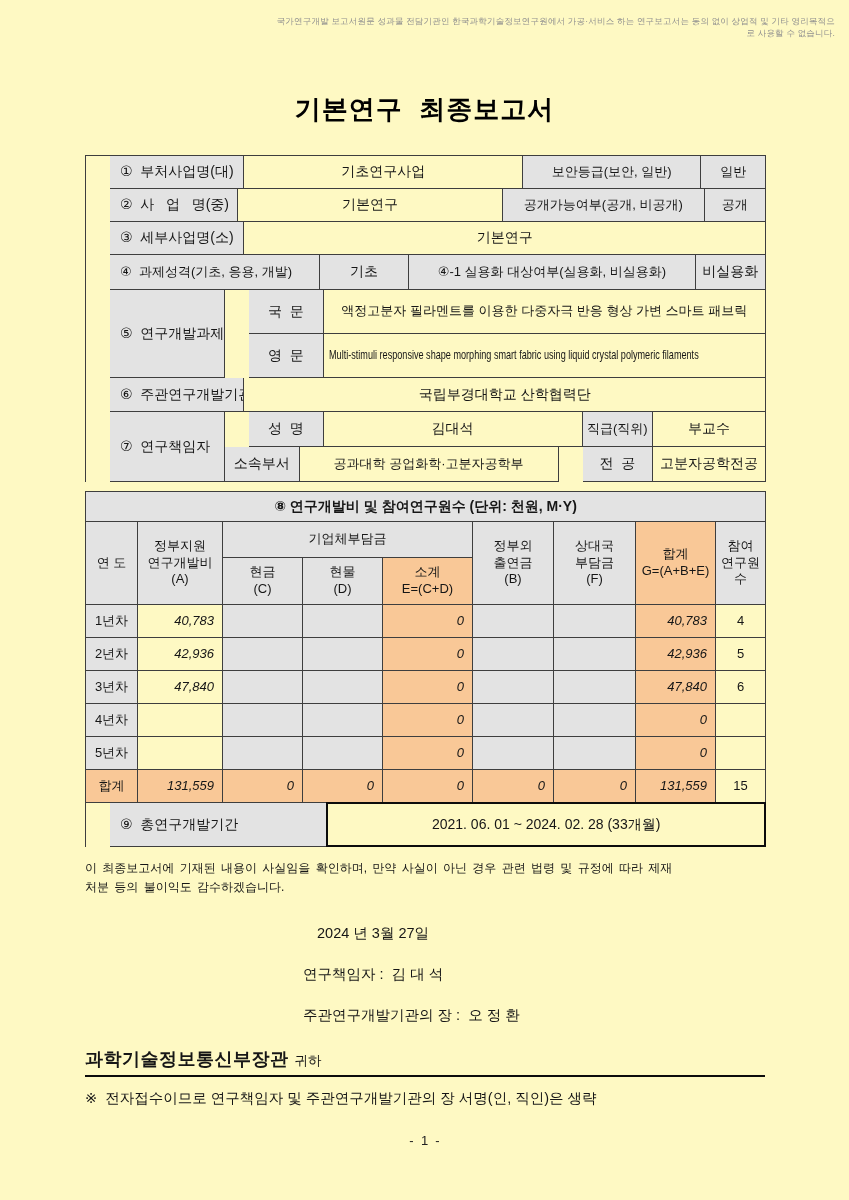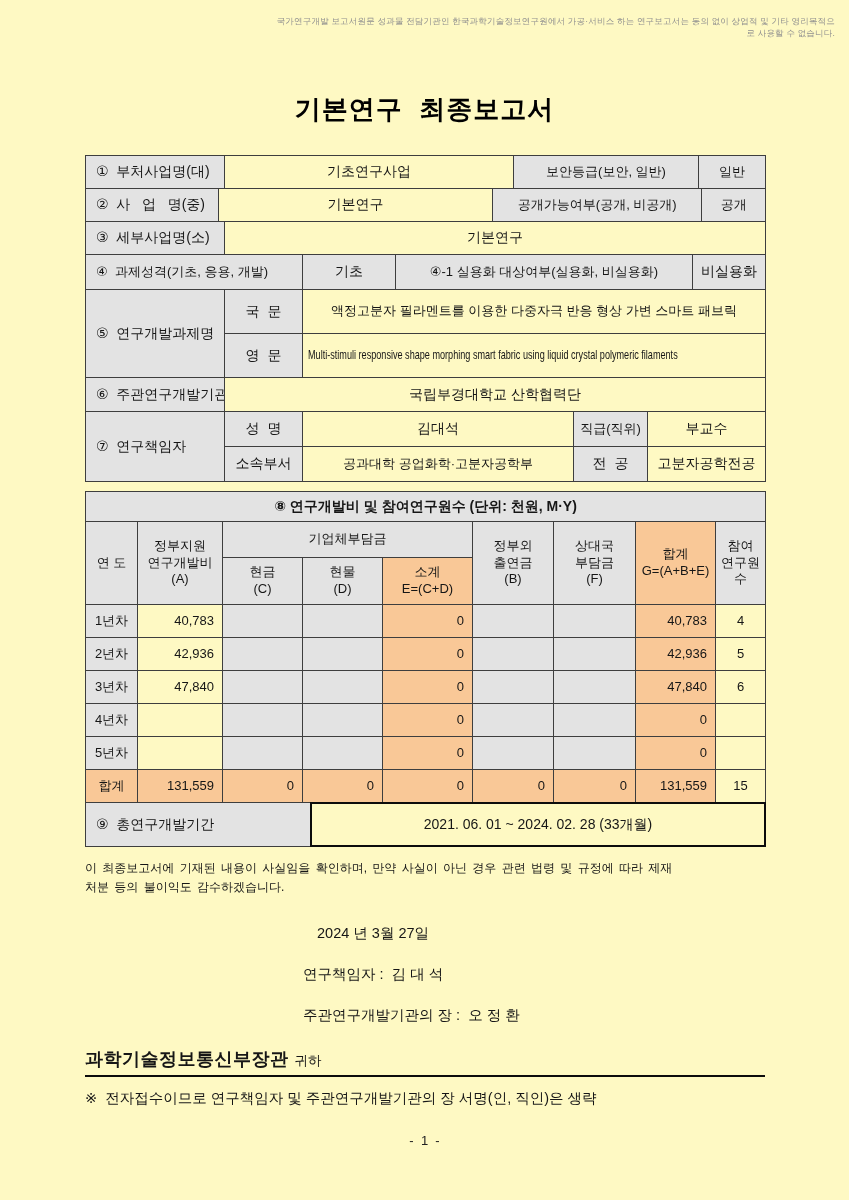--- a/index.html
+++ b/index.html
@@ -21,22 +21,22 @@
   .tbl { border-top:1px solid #3e3e3e; border-left:1px solid #3e3e3e; width:680px; }
   .trow { display:flex; }
   .cell {
     box-sizing:border-box; border-right:1px solid #3e3e3e; border-bottom:1px solid #3e3e3e;
     display:flex; align-items:center; justify-content:center;
     font-size:14px; line-height:1.25; overflow:hidden;
   }
   .gray   { background:var(--cell-gray); }
   .orange { background:var(--cell-orange); }
   .left   { justify-content:flex-start; padding-left:10px; }
-  .right  { justify-content:flex-end; padding-right:8px; }
-  .pre    { white-space:pre; }
+  .right  { justify-content:flex-end; padding-right:8px;font-style:italic; }
+  .pre    { white-space:pre;margin-left:24px; }
   .tight  { font-size:13px; }
   .hdr    { white-space:pre-line; text-align:center; font-size:13px; line-height:1.3; }
   .num    { font-size:13px; }
   .vgroup { display:flex; flex-direction:column; }
   .en-wrap{ justify-content:flex-start; padding-left:5px; }
   .en-txt { display:inline-block; white-space:nowrap; font-size:13px;
             transform:scaleX(0.70); transform-origin:left center; }
   .thick  { border:2.5px solid #0c0c0c; margin:-1px 0 0 -1px; }
 
   .declaration { margin-top:12px; width:680px; font-size:12px; line-height:1.55;

